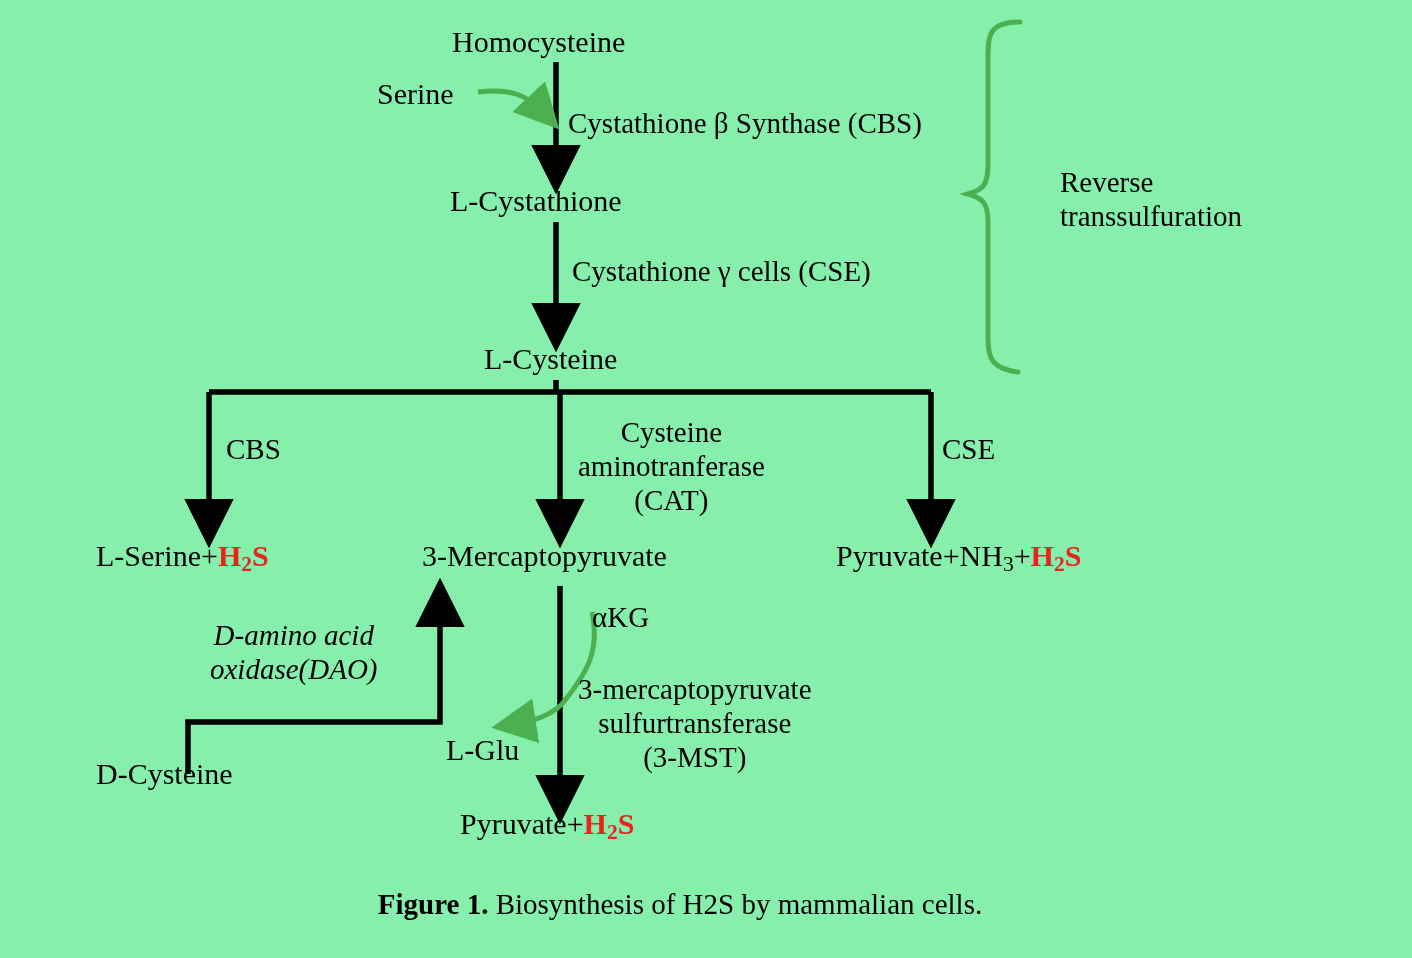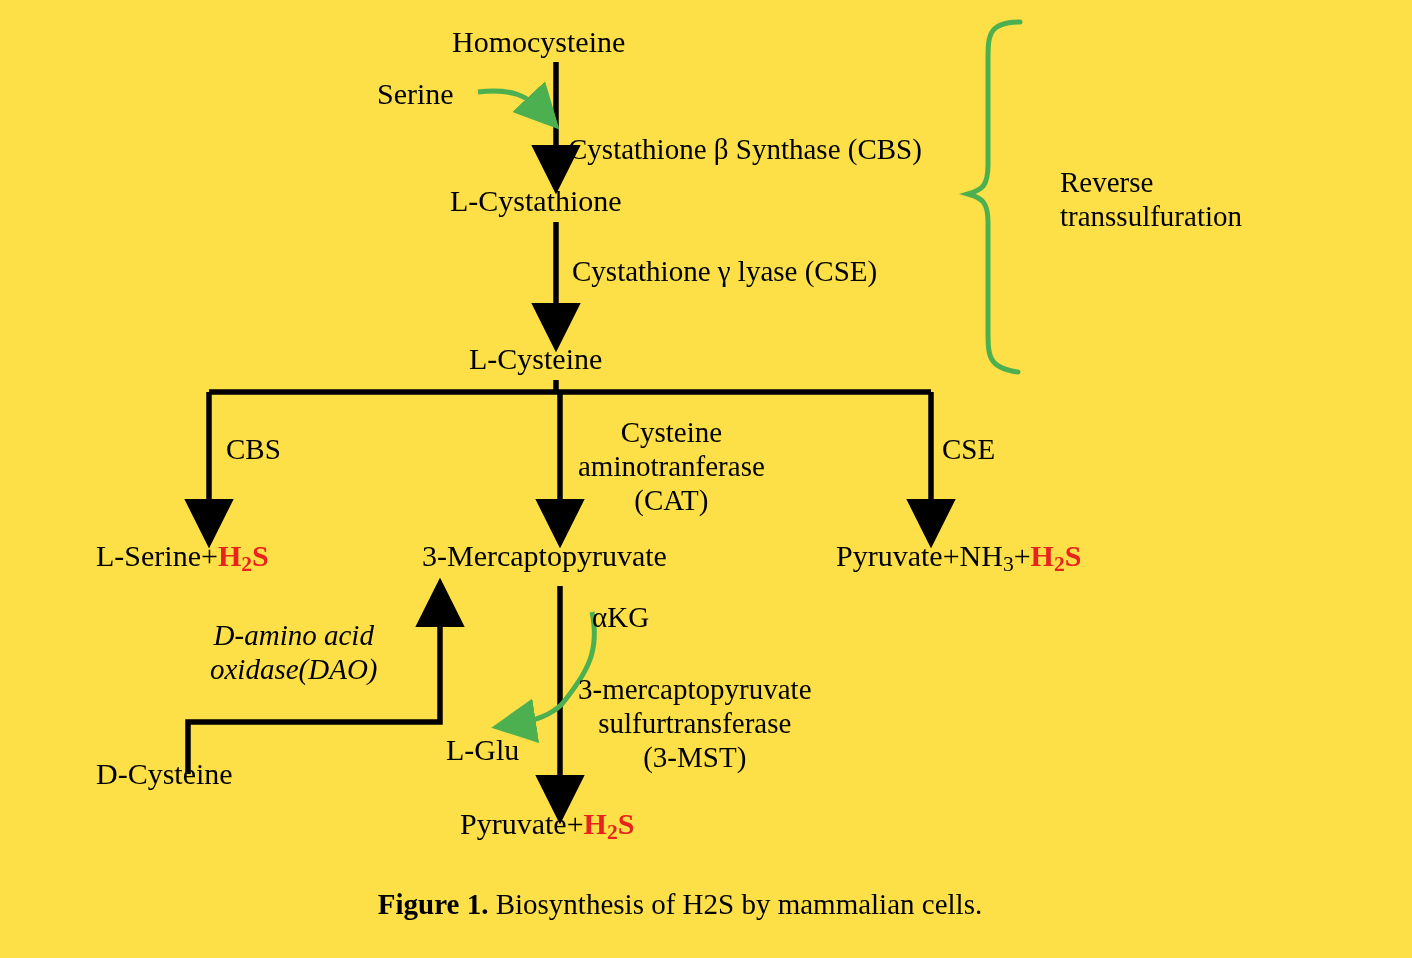--- a/index.html
+++ b/index.html
@@ -8,21 +8,21 @@
     background: #ffffff;
   }
   body {
     font-family: "Liberation Serif", serif;
     color: #000000;
   }
   #canvas {
     position: relative;
     width: 1412px;
     height: 958px;
-    background: #fde047;
+    background: #86efac;
     overflow: hidden;
   }
   .node {
     position: absolute;
     font-family: "Liberation Serif", serif;
     font-size: 30px;
     line-height: 1.18;
     color: #000000;
     white-space: nowrap;
   }
@@ -97,24 +97,24 @@
 
     <path d="M592,612 C600,650 588,672 562,704 C548,718 528,722 515,724" fill="none" stroke="#4caf50" stroke-width="5" marker-end="url(#arrowGreen)"></path>
 
     <path d="M188,774 L188,722 L440,722 L440,604" fill="none" stroke="#000000" stroke-width="5.5" marker-end="url(#arrowBlack)"></path>
 
     <path d="M1020,22 C988,22 988,36 988,60 L988,165 C988,186 982,190 968,194 C982,198 988,202 988,222 L988,330 C988,356 988,368 1018,372" fill="none" stroke="#4caf50" stroke-width="5" stroke-linecap="round"></path>
   </svg>
 
   <div class="node" style="left:452px; top:24px;">Homocysteine</div>
   <div class="node" style="left:377px; top:76px;">Serine</div>
-  <div class="label" style="left:568px; top:106px;margin-top:26px;">Cystathione β Synthase (CBS)</div>
+  <div class="label" style="left:568px; top:106px;">Cystathione β Synthase (CBS)</div>
   <div class="node" style="left:450px; top:183px;">L-Cystathione</div>
-  <div class="label" style="left:572px; top:254px;">Cystathione γ lyase (CSE)</div>
-  <div class="node" style="left:469px; top:341px;text-align:right;">L-Cysteine</div>
+  <div class="label" style="left:572px; top:254px;">Cystathione γ cells (CSE)</div>
+  <div class="node" style="left:484px; top:341px;text-align:right;">L-Cysteine</div>
 
   <div class="label" style="left:226px; top:432px;">CBS</div>
   <div class="label multiline" style="left:578px; top:415px;">Cysteine
 aminotranferase
 (CAT)</div>
   <div class="label" style="left:942px; top:432px;">CSE</div>
 
   <div class="node" style="left:96px; top:538px;"><span>L-Serine+</span><span class="hs"><span>H</span><span class="sub">2</span><span>S</span></span></div>
 
   <div class="node" style="left:422px; top:538px;">3-Mercaptopyruvate</div>

